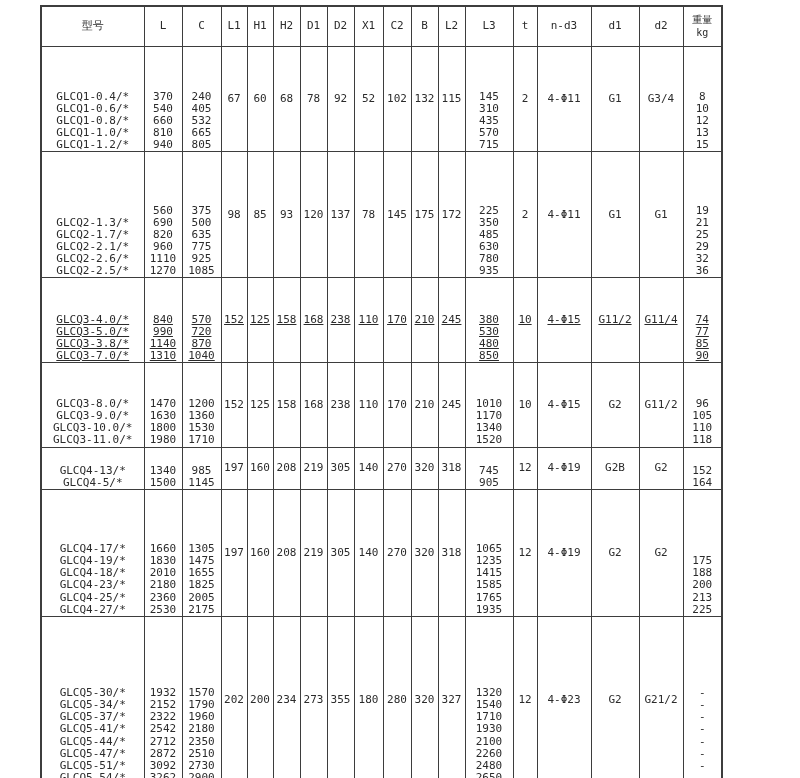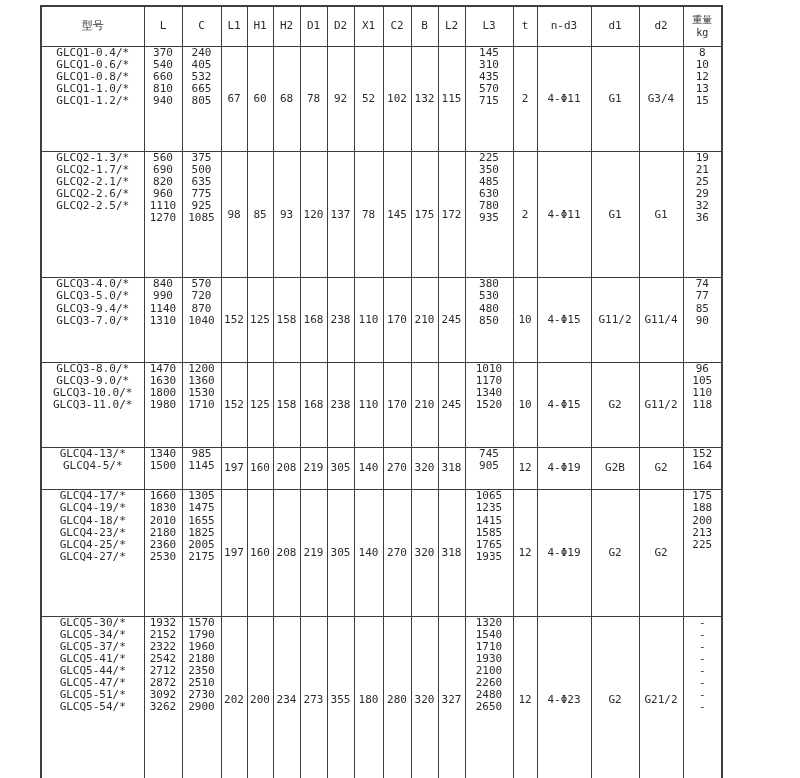--- a/index.html
+++ b/index.html
@@ -18,21 +18,21 @@
     padding:0;margin:0;
     text-align:center;vertical-align:middle;
     font-size:11px;font-weight:normal;
     line-height:1.1;
   }
   table.spec{border:2px solid #3d3d3d;}
   thead tr{height:40px;}
   thead th{font-size:12px;}
   .weight-th div{font-size:10px;line-height:1.35;}
   .stack{
-    display:flex;flex-direction:column;justify-content:flex-start;
+    display:flex;flex-direction:column;justify-content:flex-end;
     height:100%;width:100%;
   }
   .stack .line{flex:0 0 auto;}
   td.col-model .line{letter-spacing:0px;}
   td{height:inherit;}
   td .stack{box-sizing:border-box;}
 </style>
 </head>
 <body>
 
@@ -201,26 +201,26 @@
             <div class="stack">
               <div class="line">19</div>
               <div class="line">21</div>
               <div class="line">25</div>
               <div class="line">29</div>
               <div class="line">32</div>
               <div class="line">36</div>
             </div>
           </td>
         </tr>
-        <tr style="height: 83.6px;">
+        <tr style="height: 83.6px; text-decoration: underline;">
           <td class="col-model">
             <div class="stack">
               <div class="line">GLCQ3-4.0/*</div>
               <div class="line">GLCQ3-5.0/*</div>
-              <div class="line">GLCQ3-9.4/*</div>
+              <div class="line">GLCQ3-3.8/*</div>
               <div class="line">GLCQ3-7.0/*</div>
             </div>
           </td>
           <td>
             <div class="stack">
               <div class="line">840</div>
               <div class="line">990</div>
               <div class="line">1140</div>
               <div class="line">1310</div>
             </div>

